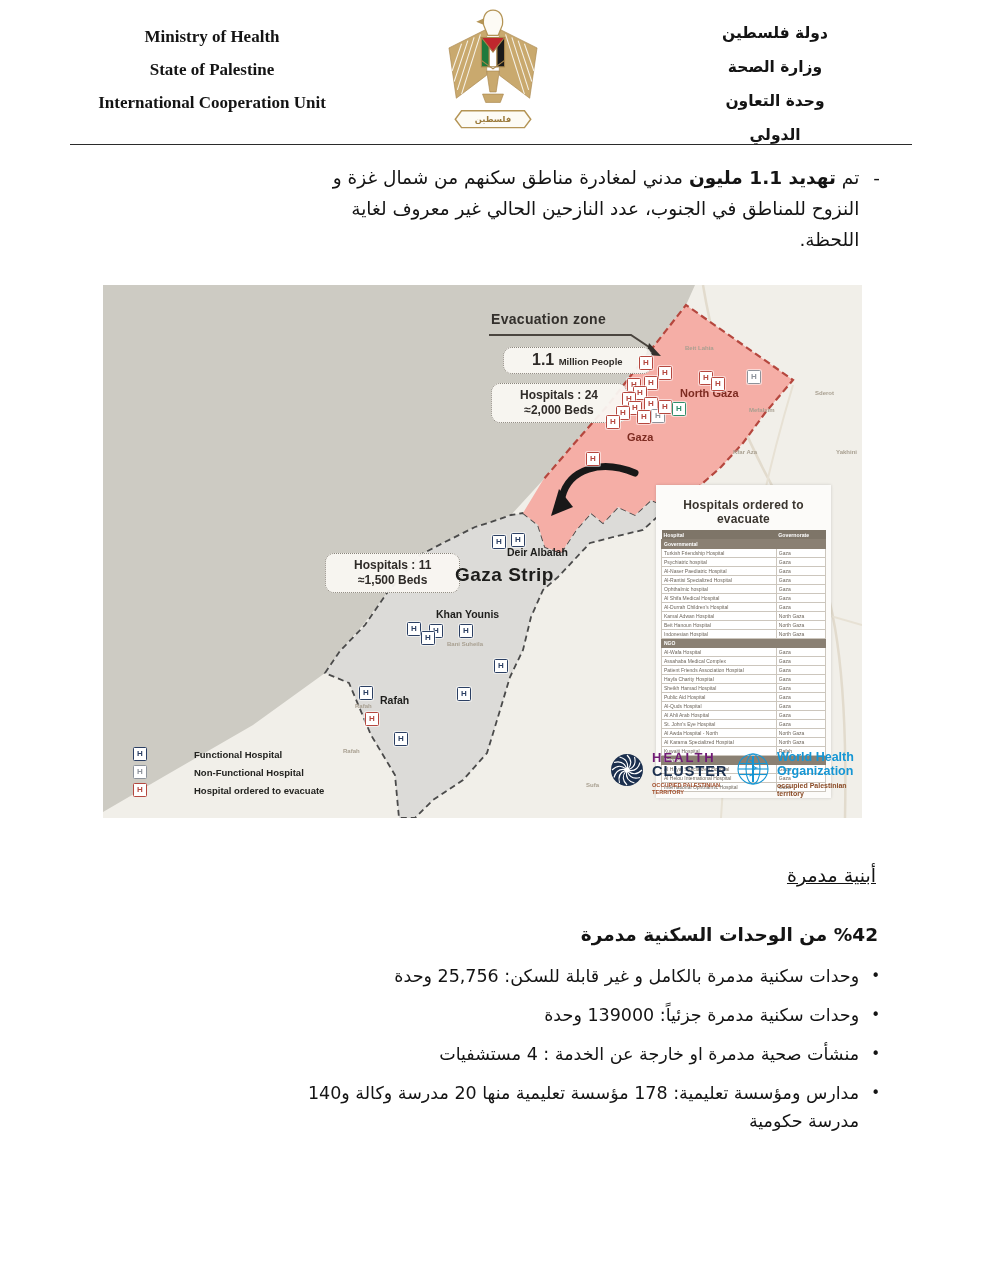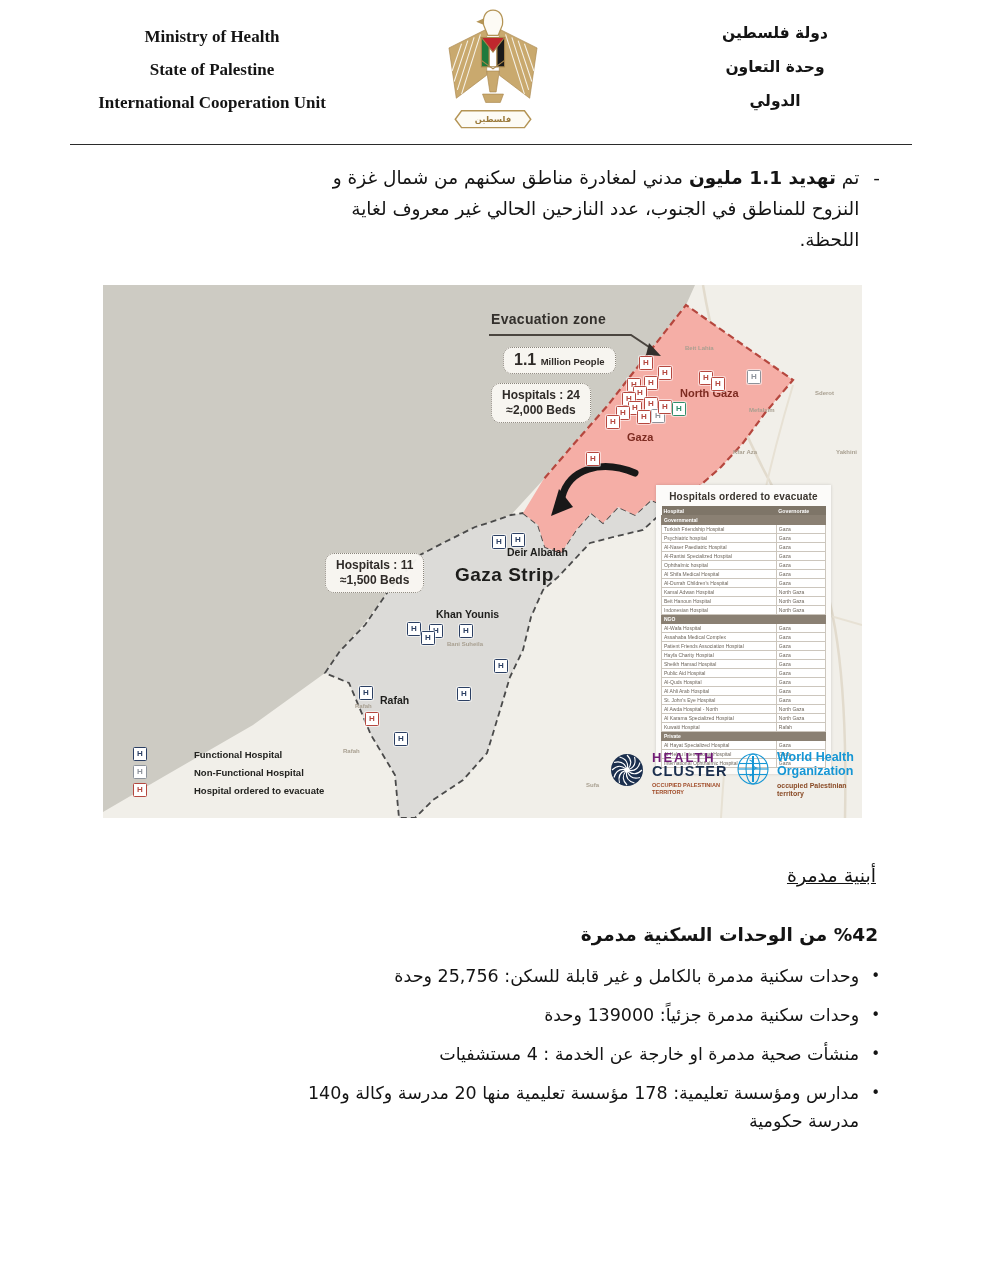--- a/index.html
+++ b/index.html
@@ -23,42 +23,42 @@
 
   
   .map{position:absolute;left:103px;top:285px;width:759px;height:533px;background:#f1efe9;
        overflow:hidden;font-family:"Liberation Sans","DejaVu Sans",sans-serif;}
   .map svg.base{position:absolute;left:0;top:0;}
   .mlabel{position:absolute;font-weight:bold;color:#1d1d1b;white-space:nowrap;}
   .maroon{color:#7d2b21;}
   .biglabel{font-size:19px;letter-spacing:.5px;}
   .bglabel{position:absolute;font-size:6px;color:#a89f90;white-space:nowrap;font-weight:bold;}
   .dotbox{position:absolute;border:1.6px dotted #8a857c;border-radius:9px;background:rgba(249,247,242,.95);
-          color:#2f2b28;font-weight:bold;text-align:center;padding:4px 10px;line-height:15px;}
+          color:#2f2b28;font-weight:bold;text-align:center;padding:4px 28px;line-height:15px;}
   .dotbox .big{font-size:16px;}
   .dotbox .small{font-size:9.5px;}
   .dotbox .ln{font-size:12px;white-space:nowrap;}
   .evac{position:absolute;left:388px;top:26px;font-size:14px;font-weight:bold;color:#33302c;letter-spacing:.3px;}
 
   .marker{position:absolute;width:12px;height:12px;background:#fff;border:1.6px solid;
           display:flex;align-items:center;justify-content:center;border-radius:1.5px;
           font-size:8px;font-weight:bold;line-height:1;box-shadow:0 0 0 1px rgba(255,255,255,.55);}
   .m-e{border-color:#b5473e;color:#b5473e;}
   .m-f{border-color:#2b3f63;color:#2b3f63;}
   .m-n{border-color:#8d939b;color:#8d939b;}
   .m-g{border-color:#2f8f6b;color:#2f8f6b;}
 
   .legend{position:absolute;left:30px;top:462px;}
   .legend .row{display:flex;align-items:center;gap:7px;margin-bottom:4px;}
   .legend .row .marker{position:static;box-shadow:none;}
   .legend .lab{font-size:9.5px;font-weight:bold;color:#232320;margin-left:40px;}
 
   .htable{position:absolute;left:553px;top:200px;width:165px;background:#fcfbf9;
           padding:5px 5px 6px 5px;box-shadow:0 0 3px rgba(0,0,0,.15);}
-  .htable .title{font-size:10px;font-weight:bold;color:#3a352f;text-align:center;margin:1px 0 4px 0;letter-spacing:.2px;}
+  .htable .title{font-size:12px;font-weight:bold;color:#3a352f;text-align:center;margin:8px 0 4px 0;letter-spacing:.2px;}
   .htable table{width:100%;border-collapse:collapse;font-size:5px;color:#6e665c;}
   .htable th{background:#7e7568;color:#fff;font-size:5.2px;text-align:left;padding:1.5px 2px;font-weight:bold;}
   .htable td{border:0.5px solid #ccc6bd;padding:1px 2px;height:4.6px;background:#fff;}
   .htable tr.sec td{background:#8a8073;color:#fff;font-weight:bold;border-color:#8a8073;}
   .htable td:last-child, .htable th:last-child{width:30%;}
 
   .logo{position:absolute;display:flex;align-items:flex-start;gap:6px;}
   .hc-t1{font-size:13px;font-weight:bold;color:#701a75;letter-spacing:2px;line-height:13px;}
   .hc-t2{font-size:14.5px;font-weight:bold;color:#1b2f4e;letter-spacing:1px;line-height:15px;}
   .hc-sub{font-size:5.6px;font-weight:bold;color:#a14d2a;margin-top:3px;width:100px;line-height:7px;}
@@ -118,20 +118,21 @@
       <path d="M44,62 L56,62 L53,82 L47,82 Z" fill="#c9a96e" stroke="#a8854b" stroke-width="0.6"></path>
       <path d="M40,84 L60,84 L57,92 L43,92 Z" fill="#c9a96e" stroke="#a8854b" stroke-width="0.6"></path>
 
       <path d="M20,100 L80,100 L86,108 L80,116 L20,116 L14,108 Z" fill="#fdfbf5" stroke="#b49455" stroke-width="1.4"></path>
       <text x="50" y="111" text-anchor="middle" font-size="8" fill="#9c7b3c" font-family="DejaVu Sans, sans-serif" font-weight="bold">فلسطين</text>
     </svg>
   </div>
 
   <div class="hdr-right">
     <div>دولة فلسطين</div>
+    <div>وزارة الصحة</div>
     <div>وحدة التعاون الدولي</div>
   </div>
 
   <div class="hdr-rule"></div>
 
   <div class="intro">
     <span class="dash">-</span>
     <span><span>تم </span><b>تهديد 1.1 مليون</b><span> مدني لمغادرة مناطق سكنهم من شمال غزة و النزوح للمناطق في الجنوب، عدد النازحين الحالي غير معروف لغاية اللحظة.</span></span>
   </div>
 

